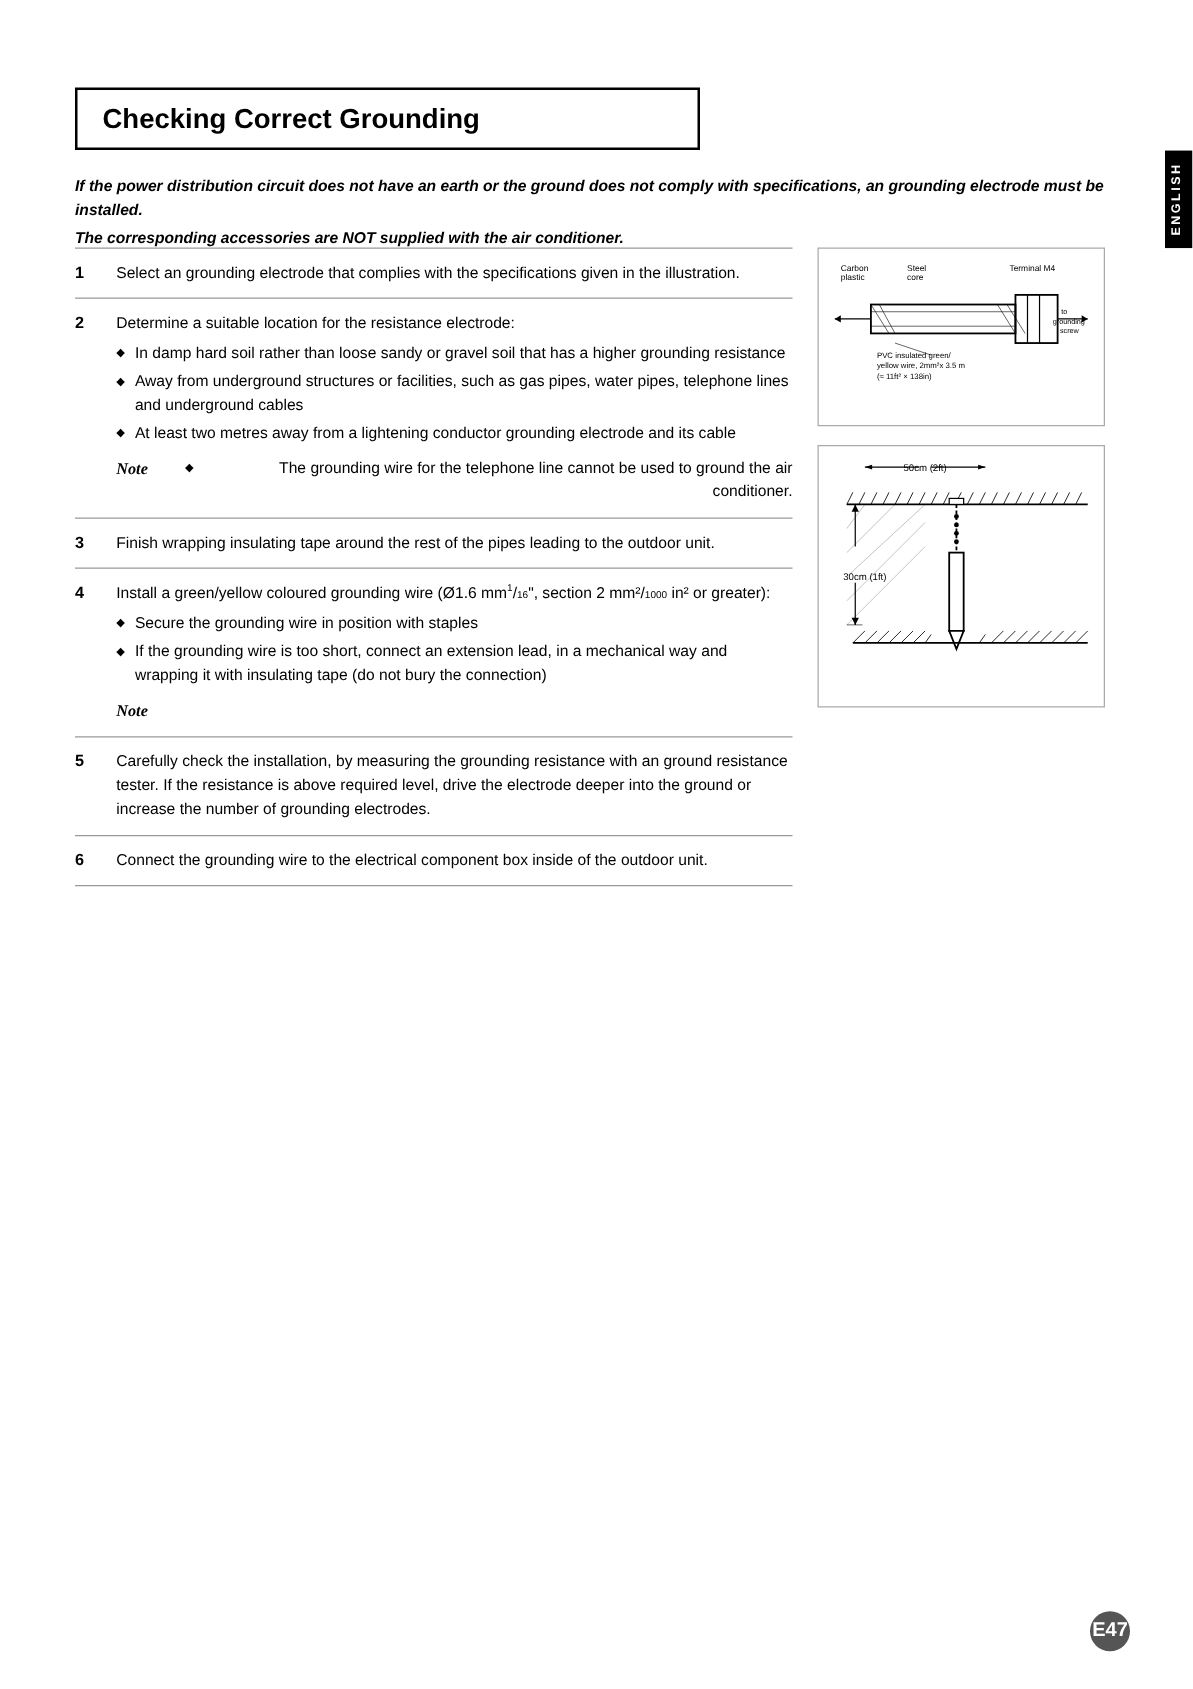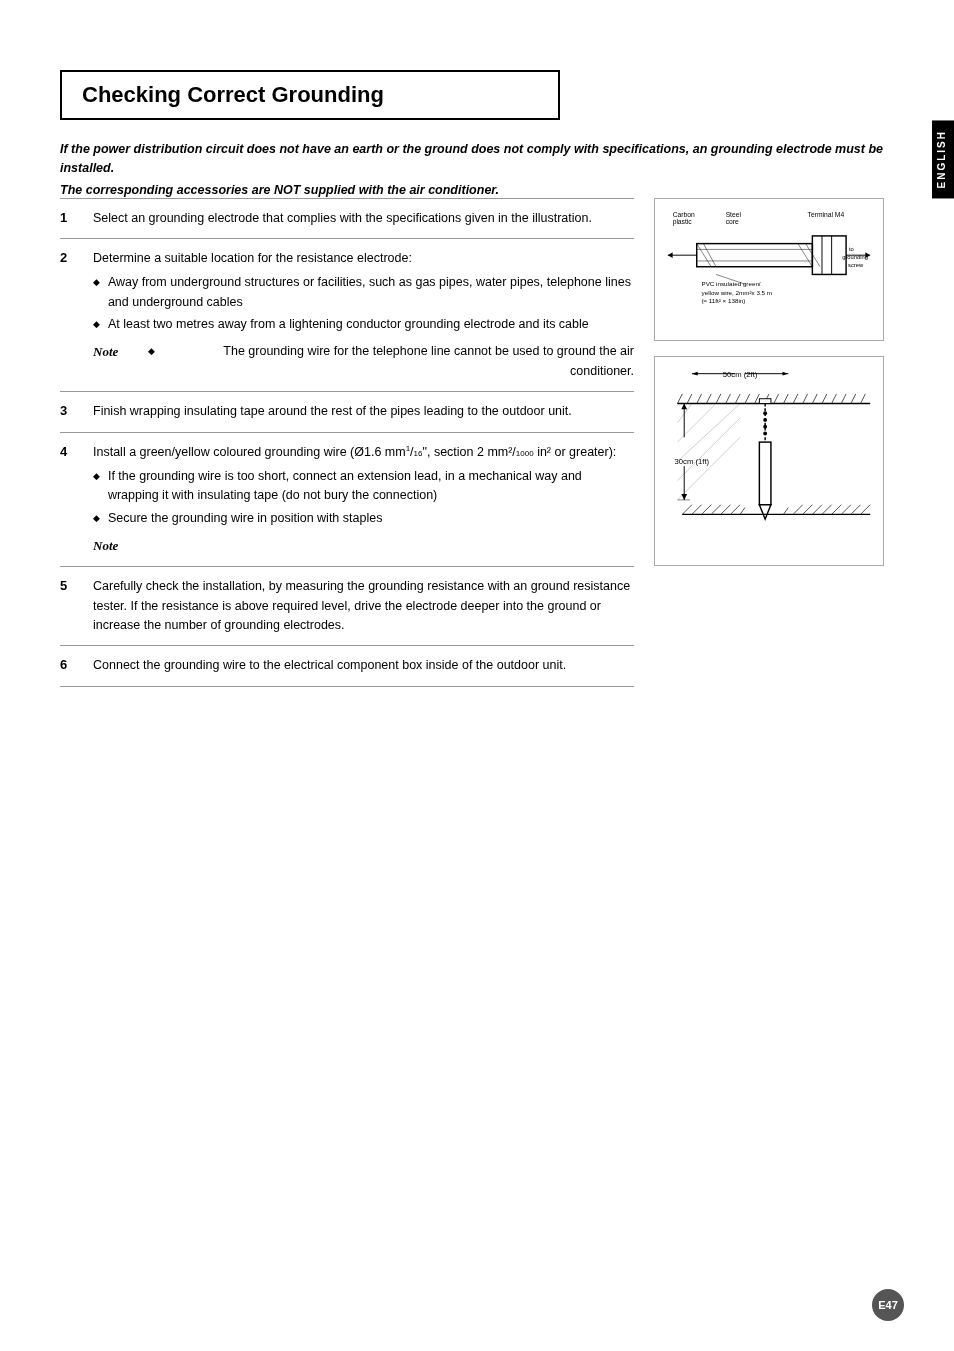--- a/index.html
+++ b/index.html
@@ -185,21 +185,21 @@
       bottom: 30px;
       right: 50px;
       width: 32px;
       height: 32px;
       background: #555;
       border-radius: 50%;
       display: flex;
       align-items: center;
       justify-content: center;
       color: #fff;
-      font-size: 11px;
+      font-size: 16px;
       font-weight: bold;
     }
 
     .superscript {
       font-size: 8px;
       vertical-align: super;
     }
   </style>
 </head>
 <body>
@@ -229,20 +229,23 @@
           <div class="step-content">
             <span>Select an grounding electrode that complies with the specifications given in the illustration.</span>
           </div>
         </div>
 
         <div class="step-item">
           <div class="step-number">2</div>
           <div class="step-content">
             <div class="step-title">Determine a suitable location for the resistance electrode:</div>
             <ul class="bullet-list">
+              <li>
+                  <span>In damp hard soil rather than loose sandy or gravel soil that has a higher grounding resistance</span>
+                </li>
               <li>
                   <span>Away from underground structures or facilities, such as gas pipes, water pipes, telephone lines and underground cables</span>
                 </li>
               <li>
                   <span>At least two metres away from a lightening conductor grounding electrode and its cable</span>
                 </li>
             </ul>
             <div class="note-block">
               <span class="note-label"><i>Note</i></span>
               <div class="note-content">
@@ -261,24 +264,24 @@
 
         <div class="step-item">
           <div class="step-number">4</div>
           <div class="step-content">
             <div class="step-title">
               Install a green/yellow coloured grounding wire (Ø1.6 mm<span class="superscript">1</span>/<span style="font-size:8px">16</span>", section
               2 mm²/<span style="font-size:8px">1000</span> in² or greater):
             </div>
             <ul class="bullet-list">
               <li>
-                  <span>If the grounding wire is too short, connect an extension lead, in a mechanical way and wrapping it with insulating tape (do not bury the connection)</span>
+                  <span>Secure the grounding wire in position with staples</span>
                 </li>
               <li>
-                  <span>Secure the grounding wire in position with staples</span>
+                  <span>If the grounding wire is too short, connect an extension lead, in a mechanical way and wrapping it with insulating tape (do not bury the connection)</span>
                 </li>
             </ul>
             <div class="note-block">
               <span class="note-label"><i>Note</i></span>
             </div>
           </div>
         </div>
 
         <div class="step-item">
           <div class="step-number">5</div>

